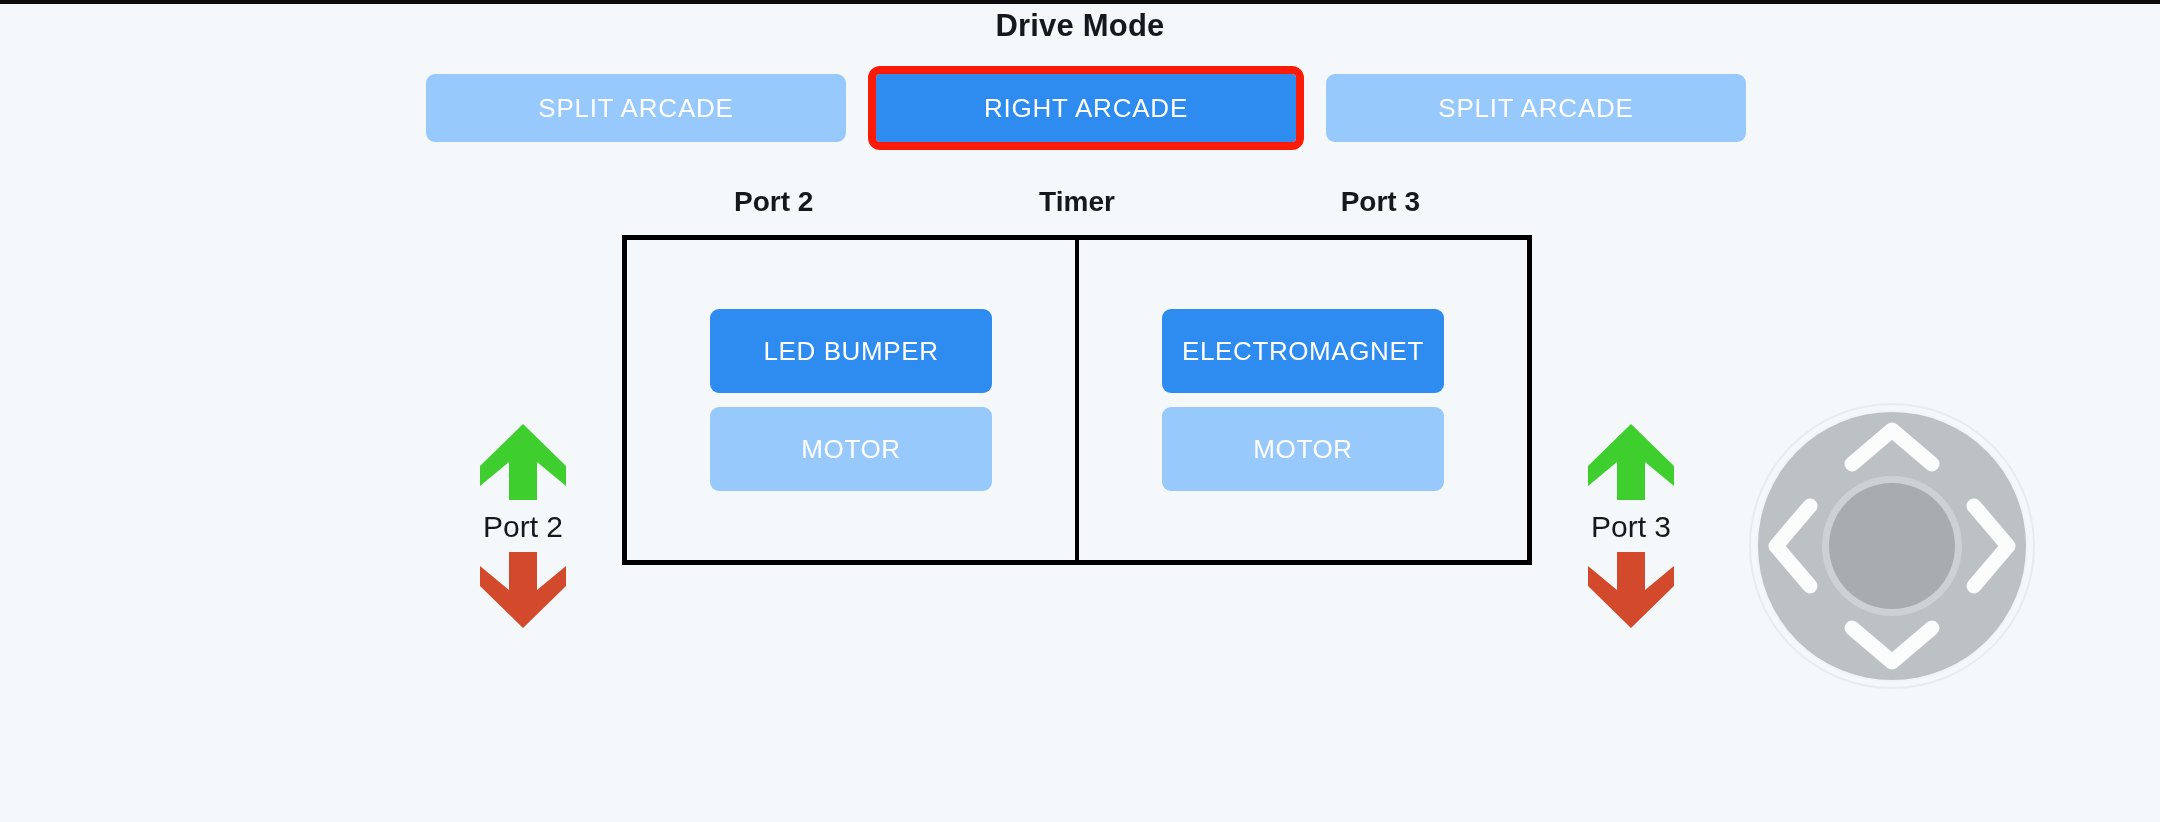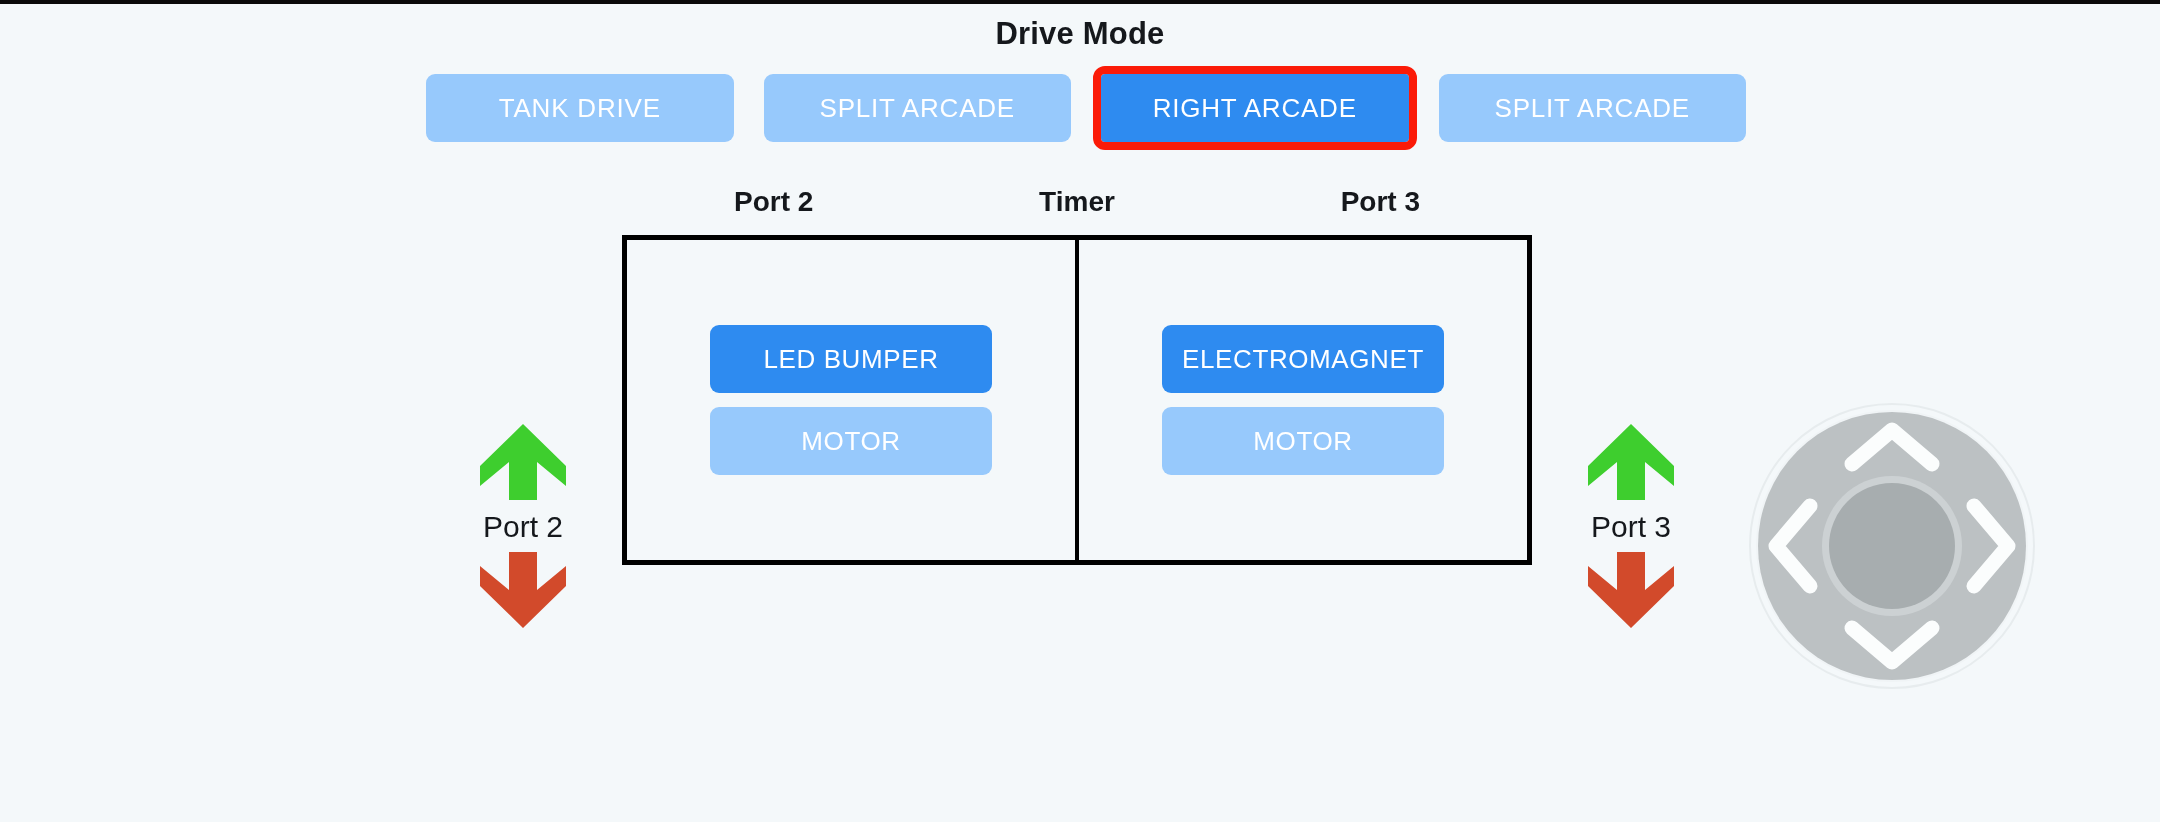--- a/index.html
+++ b/index.html
@@ -19,21 +19,21 @@
     position: absolute;
     top: 0; left: 0;
     width: 2160px;
     height: 4px;
     background: #0a0a0a;
   }
 
   
   .drive-mode-title {
     position: absolute;
-    top: 16px;
+    top: 8px;
     left: 0;
     width: 2160px;
     text-align: center;
     font-size: 31px;
     font-weight: bold;
     color: #15181c;
     letter-spacing: 0.2px;
   }
   .mode-row {
     position: absolute;
@@ -108,21 +108,21 @@
   }
   .panel-inner {
     width: 100%;
     display: flex;
     flex-direction: column;
     align-items: center;
     gap: 14px;
   }
   .dev-btn {
     width: 282px;
-    height: 68px;
+    height: 84px;
     border: none;
     border-radius: 9px;
     color: #ffffff;
     font-size: 26px;
     font-family: "Liberation Sans", sans-serif;
     letter-spacing: 0.6px;
     display: flex;
     align-items: center;
     justify-content: center;
     cursor: pointer;
@@ -192,21 +192,20 @@
   }
 </style>
 </head>
 <body>
 
 <div class="top-strip"></div>
 
 <div class="drive-mode-title">Drive Mode</div>
 
 <div class="mode-row">
-  <button class="mode-btn">TANK DRIVE</button>
   <button class="mode-btn">SPLIT ARCADE</button>
   <button class="mode-btn active">RIGHT ARCADE</button>
   <button class="mode-btn">SPLIT ARCADE</button>
 </div>
 
 <div class="panel-titles">
   <div class="panel-title">Port 2</div>
   <div class="panel-title">Timer</div>
   <div class="panel-title">Port 3</div>
 </div>

